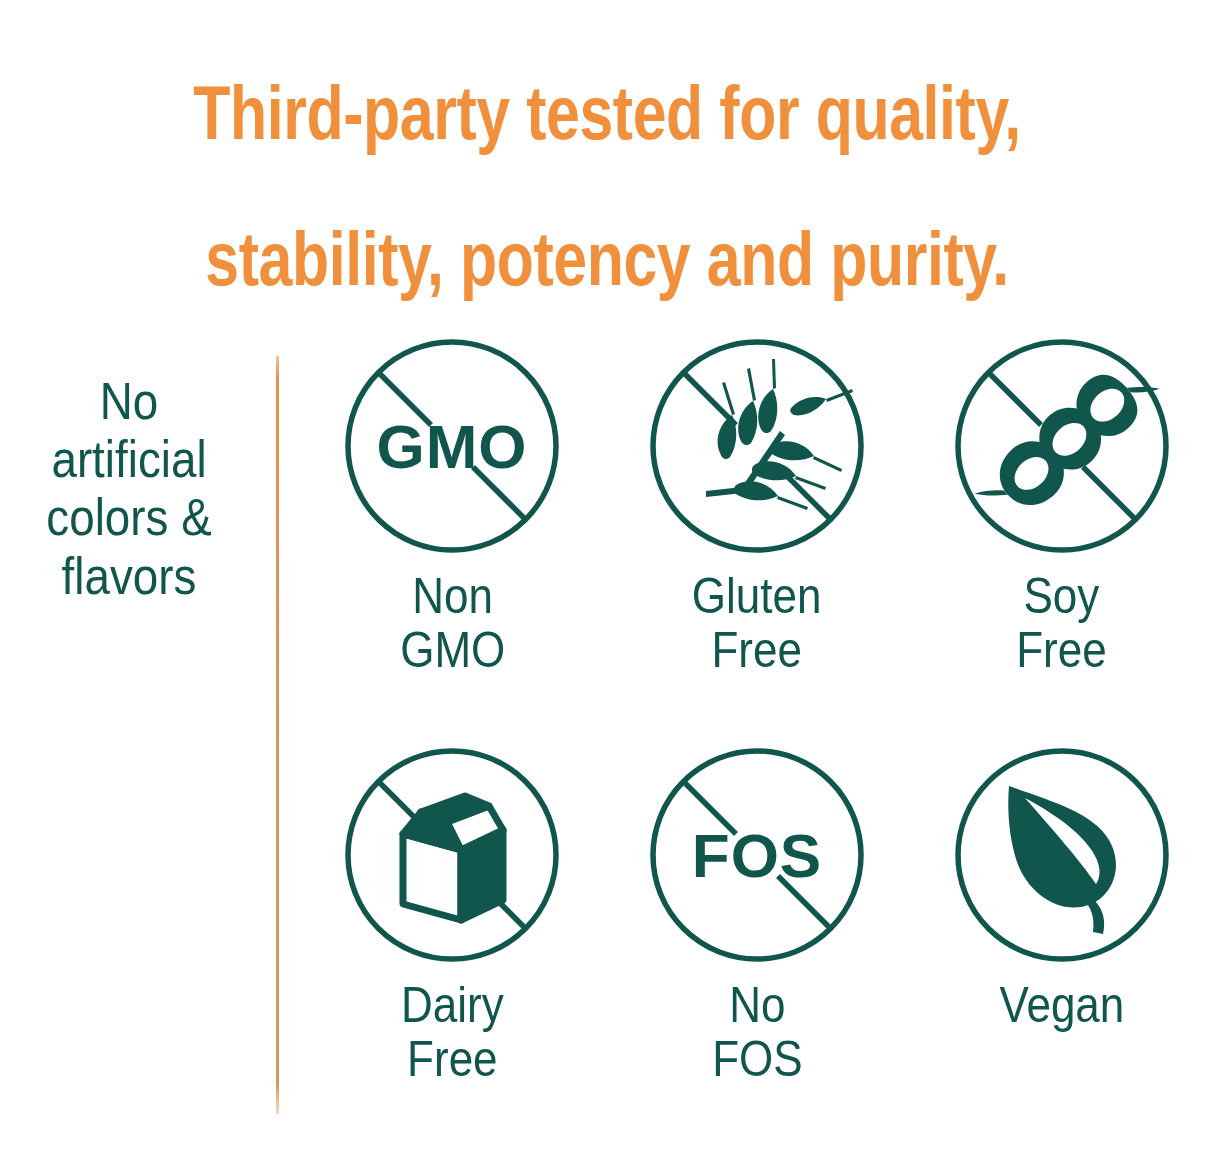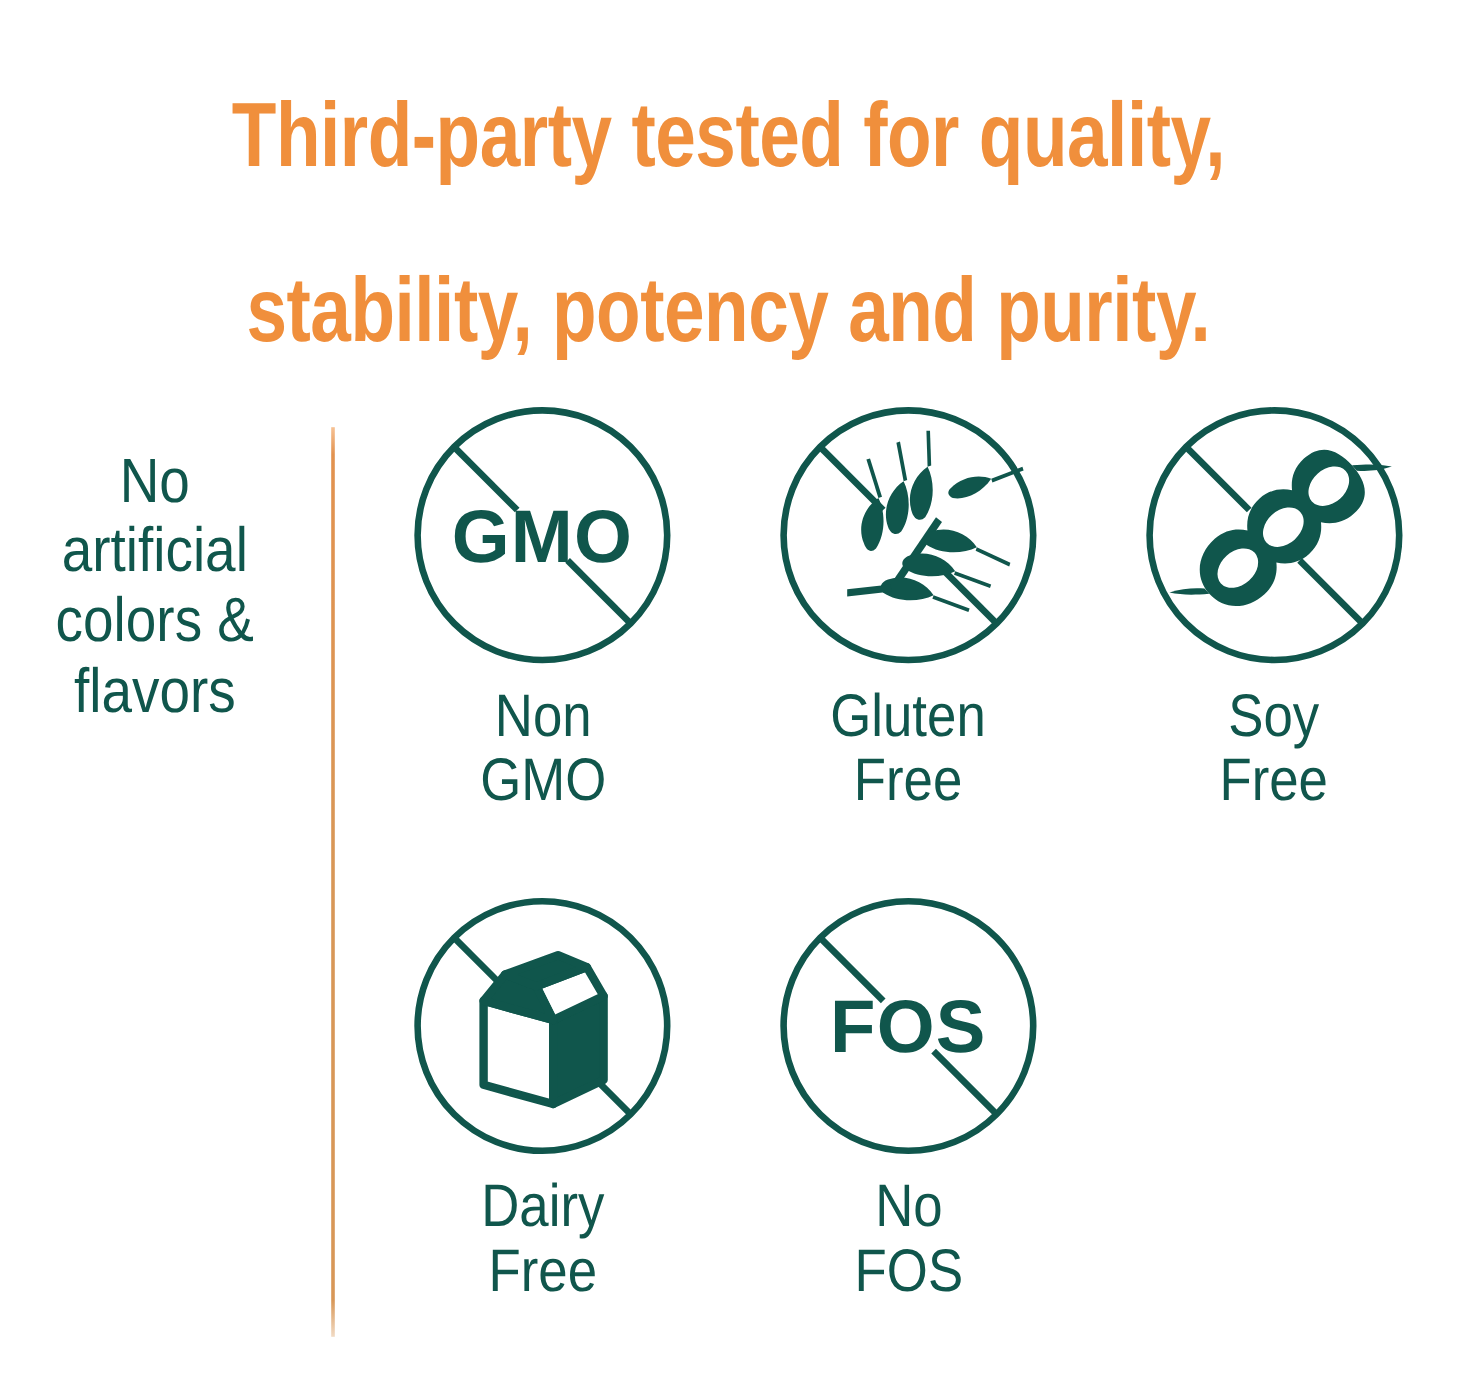--- a/index.html
+++ b/index.html
@@ -205,14 +205,35 @@
     <svg class="badge-mark" viewBox="0 0 222 222">
       <circle cx="111" cy="111" r="104" fill="none" stroke="#10564C" stroke-width="5.5"></circle>
       <line x1="38" y1="38" x2="90" y2="90" stroke="#10564C" stroke-width="5.5"></line>
       <line x1="132" y1="132" x2="184" y2="184" stroke="#10564C" stroke-width="5.5"></line>
       <text x="111" y="133" text-anchor="middle" font-family="Liberation Sans, sans-serif" font-weight="700" font-size="62" letter-spacing="1" fill="#10564C">FOS</text>
     </svg>
     <div class="badge-label">No
 FOS</div>
   </div>
 
+  <div class="badge">
+    <svg class="badge-mark" viewBox="0 0 222 222">
+      <circle cx="111" cy="111" r="104" fill="none" stroke="#10564C" stroke-width="5.5"></circle>
+      <g fill="#10564C">
+
+        <path d="M58 42
+                 C96 56 142 68 158 96
+                 C174 124 160 152 140 160
+                 C112 172 78 152 66 118
+                 C58 94 56 66 58 42 Z"></path>
+
+        <path d="M74 54
+                 C104 70 136 92 146 116
+                 C150 126 149 134 145 140
+                 C130 118 104 88 74 54 Z" fill="#ffffff"></path>
+
+        <path d="M138 152 C150 160 156 174 152 190 L142 188 C144 174 140 162 132 156 Z"></path>
+      </g>
+    </svg>
+    <div class="badge-label">Vegan</div>
+  </div>
 
 </div>
 
 </body></html>

